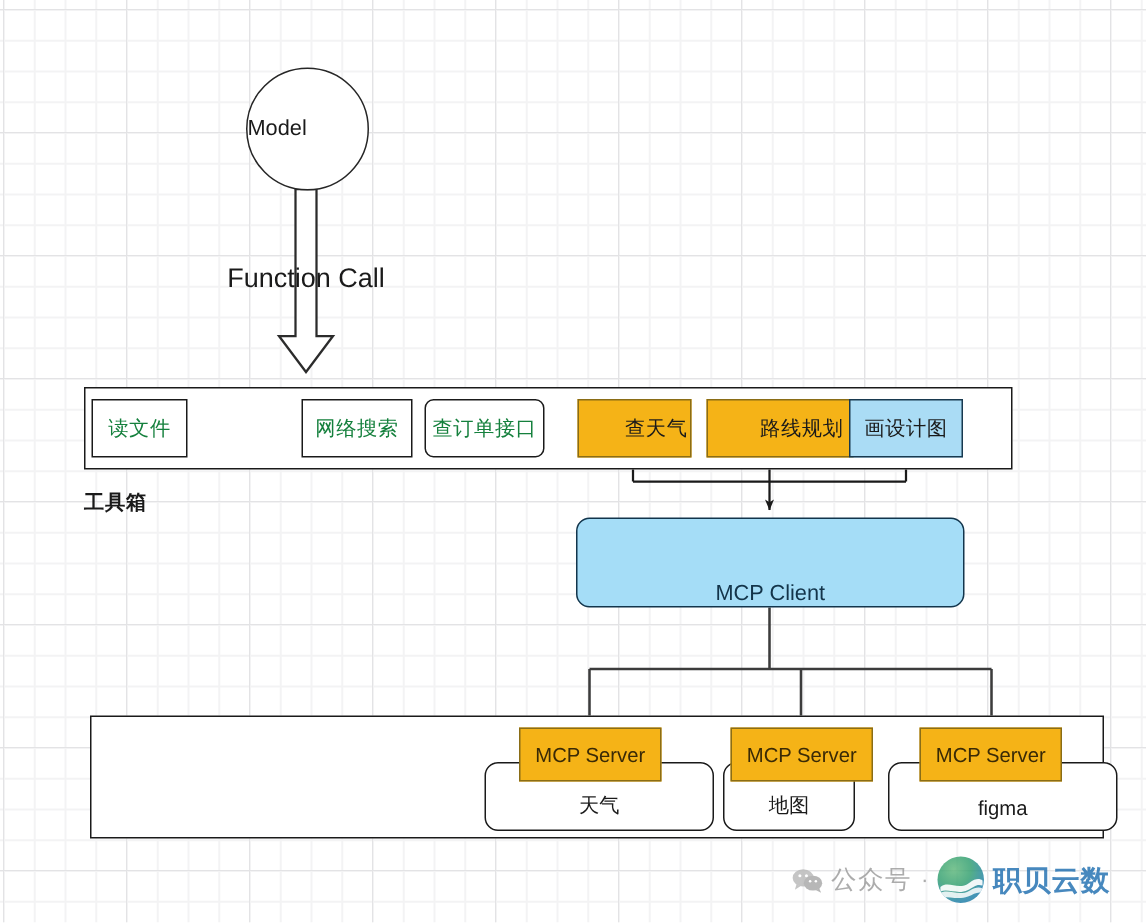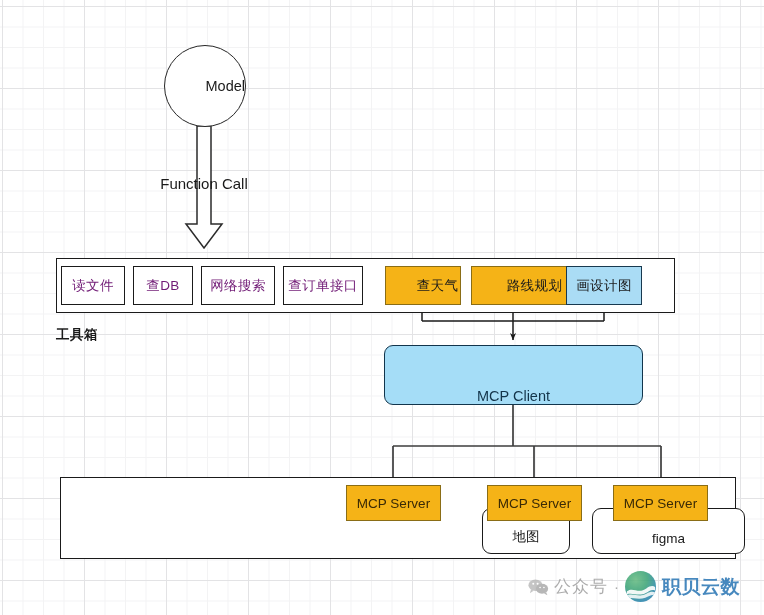--- a/index.html
+++ b/index.html
@@ -33,32 +33,32 @@
   
   .model-circle {
     position: absolute;
     left: 164px; top: 45px;
     width: 80px; height: 80px;
     border: 1.6px solid #262626;
     border-radius: 50%;
     background: #ffffff;
     display: flex;
     align-items: center;
-    justify-content: flex-end;
+    justify-content: flex-start;
     font-size: 14.5px;
     color: #1a1a1a;
   }
 
   
   .function-call-label {
     position: absolute;
     left: 120px; top: 175px;
     width: 168px;
     text-align: center;
-    font-size: 15px;
+    font-size: 18px;
     color: #1a1a1a;
     background: transparent;
   }
 
   
   .toolbox-container {
     position: absolute;
     left: 56px; top: 258px;
     width: 619px; height: 55px;
     border: 1.6px solid #1a1a1a;
@@ -69,21 +69,21 @@
     position: absolute;
     top: 266px;
     height: 39px;
     border: 1.6px solid #1a1a1a;
     background: #ffffff;
     box-sizing: border-box;
     display: flex;
     align-items: center;
     justify-content: center;
     font-size: 13.5px;
-    color: #701a75;
+    color: #15803d;
     letter-spacing: 0.4px;
   }
   .tool-box.orange {
     background: #f5b317;
     border-color: #8a6d16;
     color: #1a1a1a;
     padding-left: 29px;
   }
   .tool-box.blue {
     background: #aadcf5;
@@ -228,47 +228,47 @@
     <span>Model</span>
   </div>
 
   <div class="function-call-label">Function Call</div>
 
   <div class="toolbox-container"></div>
 
   <div class="tool-box" style="left:61px;width:64px;">
     <span>读文件</span>
   </div>
-  <div class="tool-box" style="left:133px;width:60px;">
-    <span>查DB</span>
-  </div>
   <div class="tool-box" style="left:201px;width:74px;">
     <span>网络搜索</span>
   </div>
-  <div class="tool-box" style="left:283px;width:80px;">
+  <div class="tool-box" style="left:283px;width:80px;border-radius:6px;">
     <span>查订单接口</span>
   </div>
   <div class="tool-box orange" style="left:385px;width:76px;">
     <span>查天气</span>
   </div>
   <div class="tool-box orange" style="left:471px;width:98px;">
     <span>路线规划</span>
   </div>
   <div class="tool-box blue" style="left:566px;width:76px;">
     <span>画设计图</span>
   </div>
 
   <div class="toolbox-caption">工具箱</div>
 
   <div class="mcp-client">
     <span>MCP Client</span>
   </div>
 
   <div class="servers-container"></div>
 
+  <div class="server-card" style="left:323px;top:508px;width:153px;">
+    <span>天气</span>
+  </div>
   <div class="server-badge" style="left:346px;top:485px;width:95px;">
     <span>MCP Server</span>
   </div>
 
   <div class="server-card" style="left:482px;top:508px;width:88px;">
     <span>地图</span>
   </div>
   <div class="server-badge" style="left:487px;top:485px;width:95px;">
     <span>MCP Server</span>
   </div>

